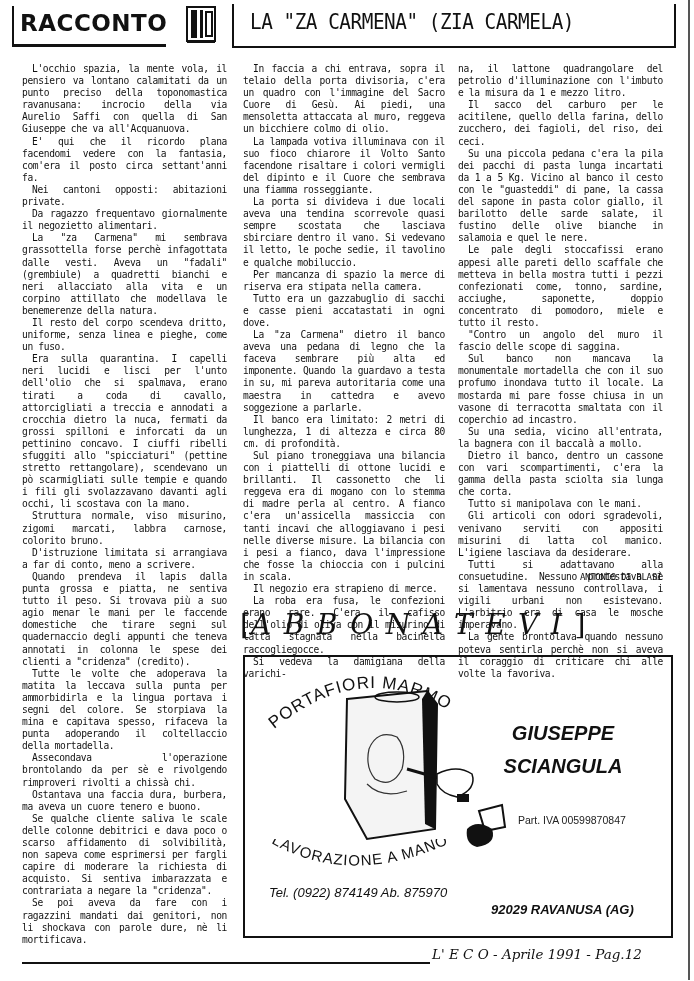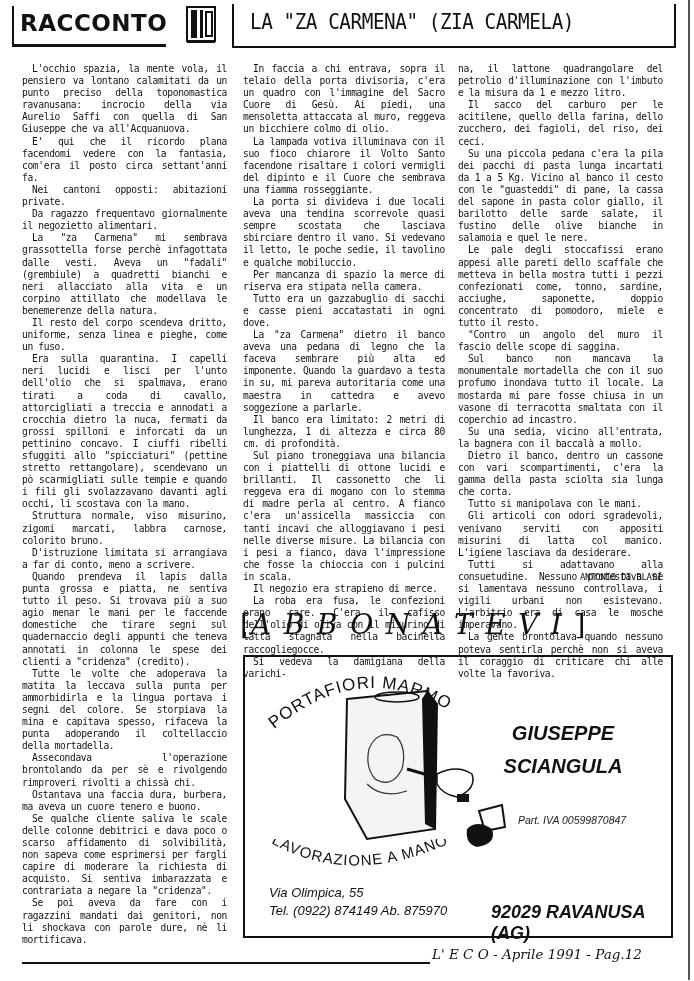--- a/index.html
+++ b/index.html
@@ -34,25 +34,25 @@
 
   
   .ad-box { position: absolute; left: 243px; top: 655px; width: 430px; height: 283px;
             border: 2px solid #111; box-sizing: border-box; }
   .ad-top-arc { position: absolute; left: 14px; top: 4px; width: 220px; height: 70px; }
   .ad-bottom-arc { position: absolute; left: 14px; top: 182px; width: 220px; height: 60px; }
   .ad-name { position: absolute; left: 228px; top: 60px; width: 180px; text-align: center;
              font-family: "Liberation Sans", sans-serif; font-weight: bold; font-style: italic;
              font-size: 20px; line-height: 33px; color: #111; }
   .ad-iva { position: absolute; left: 273px; top: 157px; font-family: "Liberation Sans", sans-serif;
-            font-style: italic; font-size: 10.5px; color: #222; }
+            font-size: 10.5px; color: #222; }
   .ad-addr { position: absolute; left: 24px; top: 227px; font-family: "Liberation Sans", sans-serif;
              font-style: italic; font-size: 13px; line-height: 18px; color: #111; }
   .ad-city { position: absolute; left: 246px; top: 245px; font-family: "Liberation Sans", sans-serif;
-             font-style: italic; font-weight: bold; font-size: 18px; color: #111; }
+             font-style: italic; font-weight: bold; font-size: 13px; color: #111; }
   .illus { position: absolute; left: 62px; top: 22px; width: 200px; height: 170px; }
 
   
   .footer-rule { position: absolute; left: 22px; top: 962px; width: 408px; height: 2px; background: #111; }
   .footer-text { position: absolute; left: 432px; top: 946px; font-family: "DejaVu Serif", serif;
                  font-style: italic; font-size: 13.5px; color: #111; white-space: nowrap; }
 </style>
 </head>
 <body>
 
@@ -154,20 +154,19 @@
     <defs>
         <path id="arcB" d="M 12 4 Q 95 50 195 2"></path>
       </defs>
     <text font-family="Liberation Sans, sans-serif" font-size="15" fill="#111" letter-spacing="1">
       <textPath href="#arcB">LAVORAZIONE A MANO</textPath>
     </text>
   </svg>
 
   <div class="ad-iva">Part. IVA 00599870847</div>
   <div class="ad-addr">
-    <div>Via Olimpica, 55</div>
     <div>Tel. (0922) 874149  Ab. 875970</div>
   </div>
   <div class="ad-city">92029  RAVANUSA  (AG)</div>
 </div>
 
 <div class="footer-rule"></div>
 <div class="footer-text">L' E C O - Aprile 1991 - Pag.12</div>
 
 </body></html>

